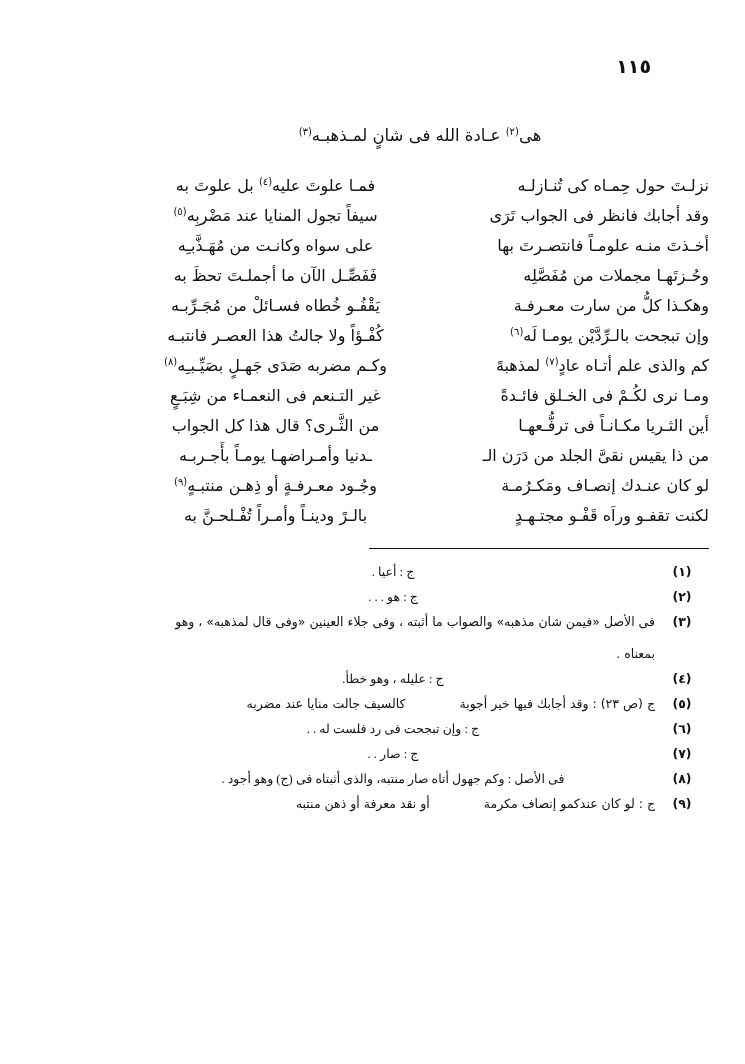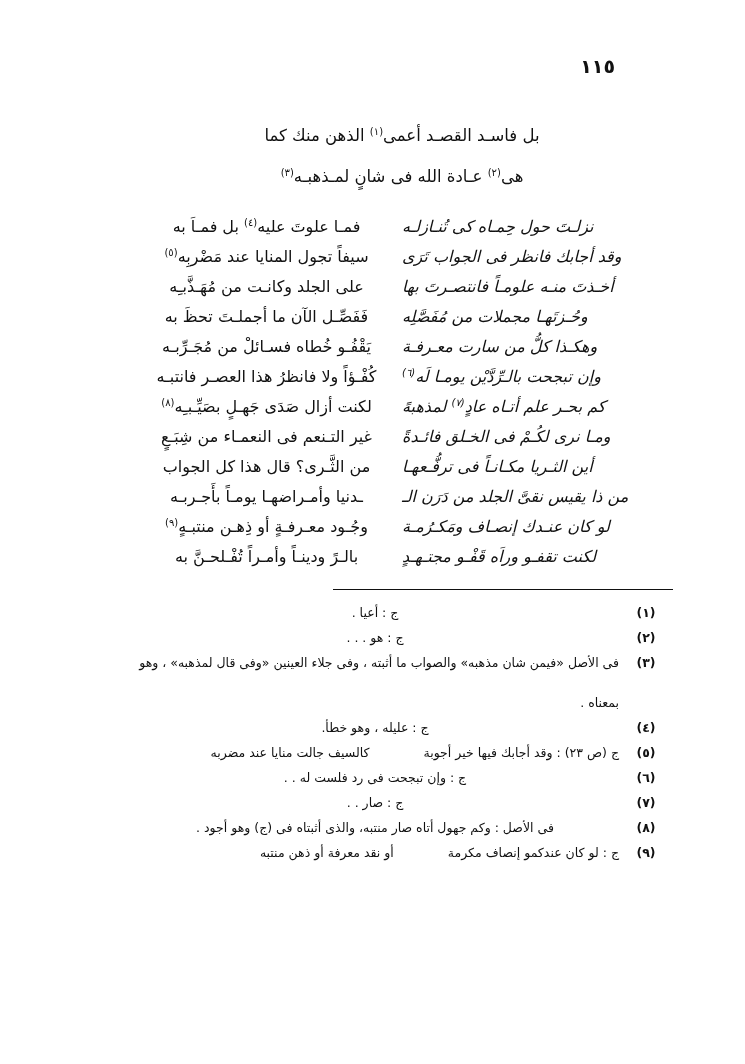--- a/index.html
+++ b/index.html
@@ -13,21 +13,21 @@
     font-family: "DejaVu Sans", sans-serif;
     color: #111111;
     position: relative;
     overflow: hidden;
   }
   .page {
     position: relative;
     width: 686px;
     height: 1064px;
     box-sizing: border-box;
-    padding: 55px 72px 40px 72px;
+    padding: 55px 36px 40px 72px;
   }
   .page-number {
     font-size: 19px;
     font-weight: bold;
     letter-spacing: 1px;
     text-align: right;
     direction: rtl;
     margin: 0 58px 42px 0;
   }
   .intro {
@@ -61,23 +61,22 @@
   }
   table.verses td {
     font-size: 16px;
     padding: 5.5px 0;
     white-space: nowrap;
     vertical-align: baseline;
     letter-spacing: 0.3px;
   }
   td.hemistich-right {
     width: 50%;
-    text-align: left;
+    text-align: right;
     padding-left: 8px;
-    font-style: italic;
   }
   td.hemistich-left {
     width: 50%;
     text-align: center;
     padding-right: 8px;
   }
   .rule {
     width: 340px;
     margin: 18px 0 10px auto;
     border: 0;
@@ -102,81 +101,78 @@
     font-size: 13px;
     white-space: nowrap;
     padding-left: 6px;
   }
   td.fn-text {
     text-align: right;
     padding-right: 4px;
   }
   .fn-text.centerish {
     text-align: center;
+    font-family: Liberation Serif, serif;
   }
   .fn-text .seg {
     display: inline-block;
   }
   .fn-text .gap {
     display: inline-block;
     width: 46px;
   }
   .fn-cont {
     display: block;
     text-align: right;
-    margin-top: 20px;
+    margin-top: 12px;
   }
 </style>
 </head>
 <body>
 
 <div class="page">
 
   <div class="page-number">١١٥</div>
 
   <div class="intro">
-    <span class="line1">
-      <span>بل فاسـد القصـد أعمى</span><sup class="note">(١)</sup>
-      <span>الذهن منك كما</span>
-    </span>
     <span class="line2">
       <span>هى</span><sup class="note">(٢)</sup>
       <span>عـادة الله فى شانٍ لمـذهبـه</span><sup class="note">(٣)</sup>
     </span>
   </div>
 
   <table class="verses">
     <tbody>
       <tr>
         <td class="hemistich-right"><span>نزلـتَ حول حِمـاه كى تُنـازلـه</span></td>
-        <td class="hemistich-left"><span>فمـا علوتَ عليه</span><sup class="note">(٤)</sup> <span>بل فمـاَ به</span></td>
+        <td class="hemistich-left"><span>فمـا علوتَ عليه</span><sup class="note">(٤)</sup> <span>بل علوتَ به</span></td>
       </tr>
       <tr>
         <td class="hemistich-right"><span>وقد أجابك فانظر فى الجواب تَرَى</span></td>
         <td class="hemistich-left"><span>سيفاً تجول المنايا عند مَضْربِه</span><sup class="note">(٥)</sup></td>
       </tr>
       <tr>
         <td class="hemistich-right"><span>أخـذتَ منـه علومـاً فانتصـرتَ بها</span></td>
-        <td class="hemistich-left"><span>على الجلد وكانـت من مُهَـذَّبـِه</span></td>
+        <td class="hemistich-left"><span>على سواه وكانـت من مُهَـذَّبـِه</span></td>
       </tr>
       <tr>
         <td class="hemistich-right"><span>وحُـزتَهـا مجملات من مُفَصَّلِه</span></td>
         <td class="hemistich-left"><span>فَفَصِّـل الآن ما أجملـتَ تحظَ به</span></td>
       </tr>
       <tr>
         <td class="hemistich-right"><span>وهكـذا كلُّ من سارت معـرفـة</span></td>
         <td class="hemistich-left"><span>يَقْفُـو خُطاه فسـائلْ من مُجَـرِّبـه</span></td>
       </tr>
       <tr>
         <td class="hemistich-right"><span>وإن تبجحت بالـرِّدَّيْن يومـا لَه</span><sup class="note">(٦)</sup></td>
-        <td class="hemistich-left"><span>كُفْـؤاً ولا فانظرُ هذا العصـر فانتبـه</span></td>
-      </tr>
-      <tr>
-        <td class="hemistich-right"><span>كم بحـر علم أتـاه عادٍ</span><sup class="note">(٧)</sup> <span>لمذهبهً</span></td>
-        <td class="hemistich-left"><span>لكنت أزال صَدَى جَهـلٍ بصَيِّـبـِه</span><sup class="note">(٨)</sup></td>
+        <td class="hemistich-left"><span>كُفْـؤاً ولا جالتُ هذا العصـر فانتبـه</span></td>
+      </tr>
+      <tr>
+        <td class="hemistich-right"><span>كم والذى علم أتـاه عادٍ</span><sup class="note">(٧)</sup> <span>لمذهبهً</span></td>
+        <td class="hemistich-left"><span>وكـم مضربه صَدَى جَهـلٍ بصَيِّـبـِه</span><sup class="note">(٨)</sup></td>
       </tr>
       <tr>
         <td class="hemistich-right"><span>ومـا نرى لكُـمْ فى الخـلق فائـدةً</span></td>
         <td class="hemistich-left"><span>غير التـنعم فى النعمـاء من شِبَـعٍ</span></td>
       </tr>
       <tr>
         <td class="hemistich-right"><span>أين الثـريا مكـانـاً فى ترفُّـعهـا</span></td>
         <td class="hemistich-left"><span>من الثَّـرى؟ قال هذا كل الجواب</span></td>
       </tr>
       <tr>

